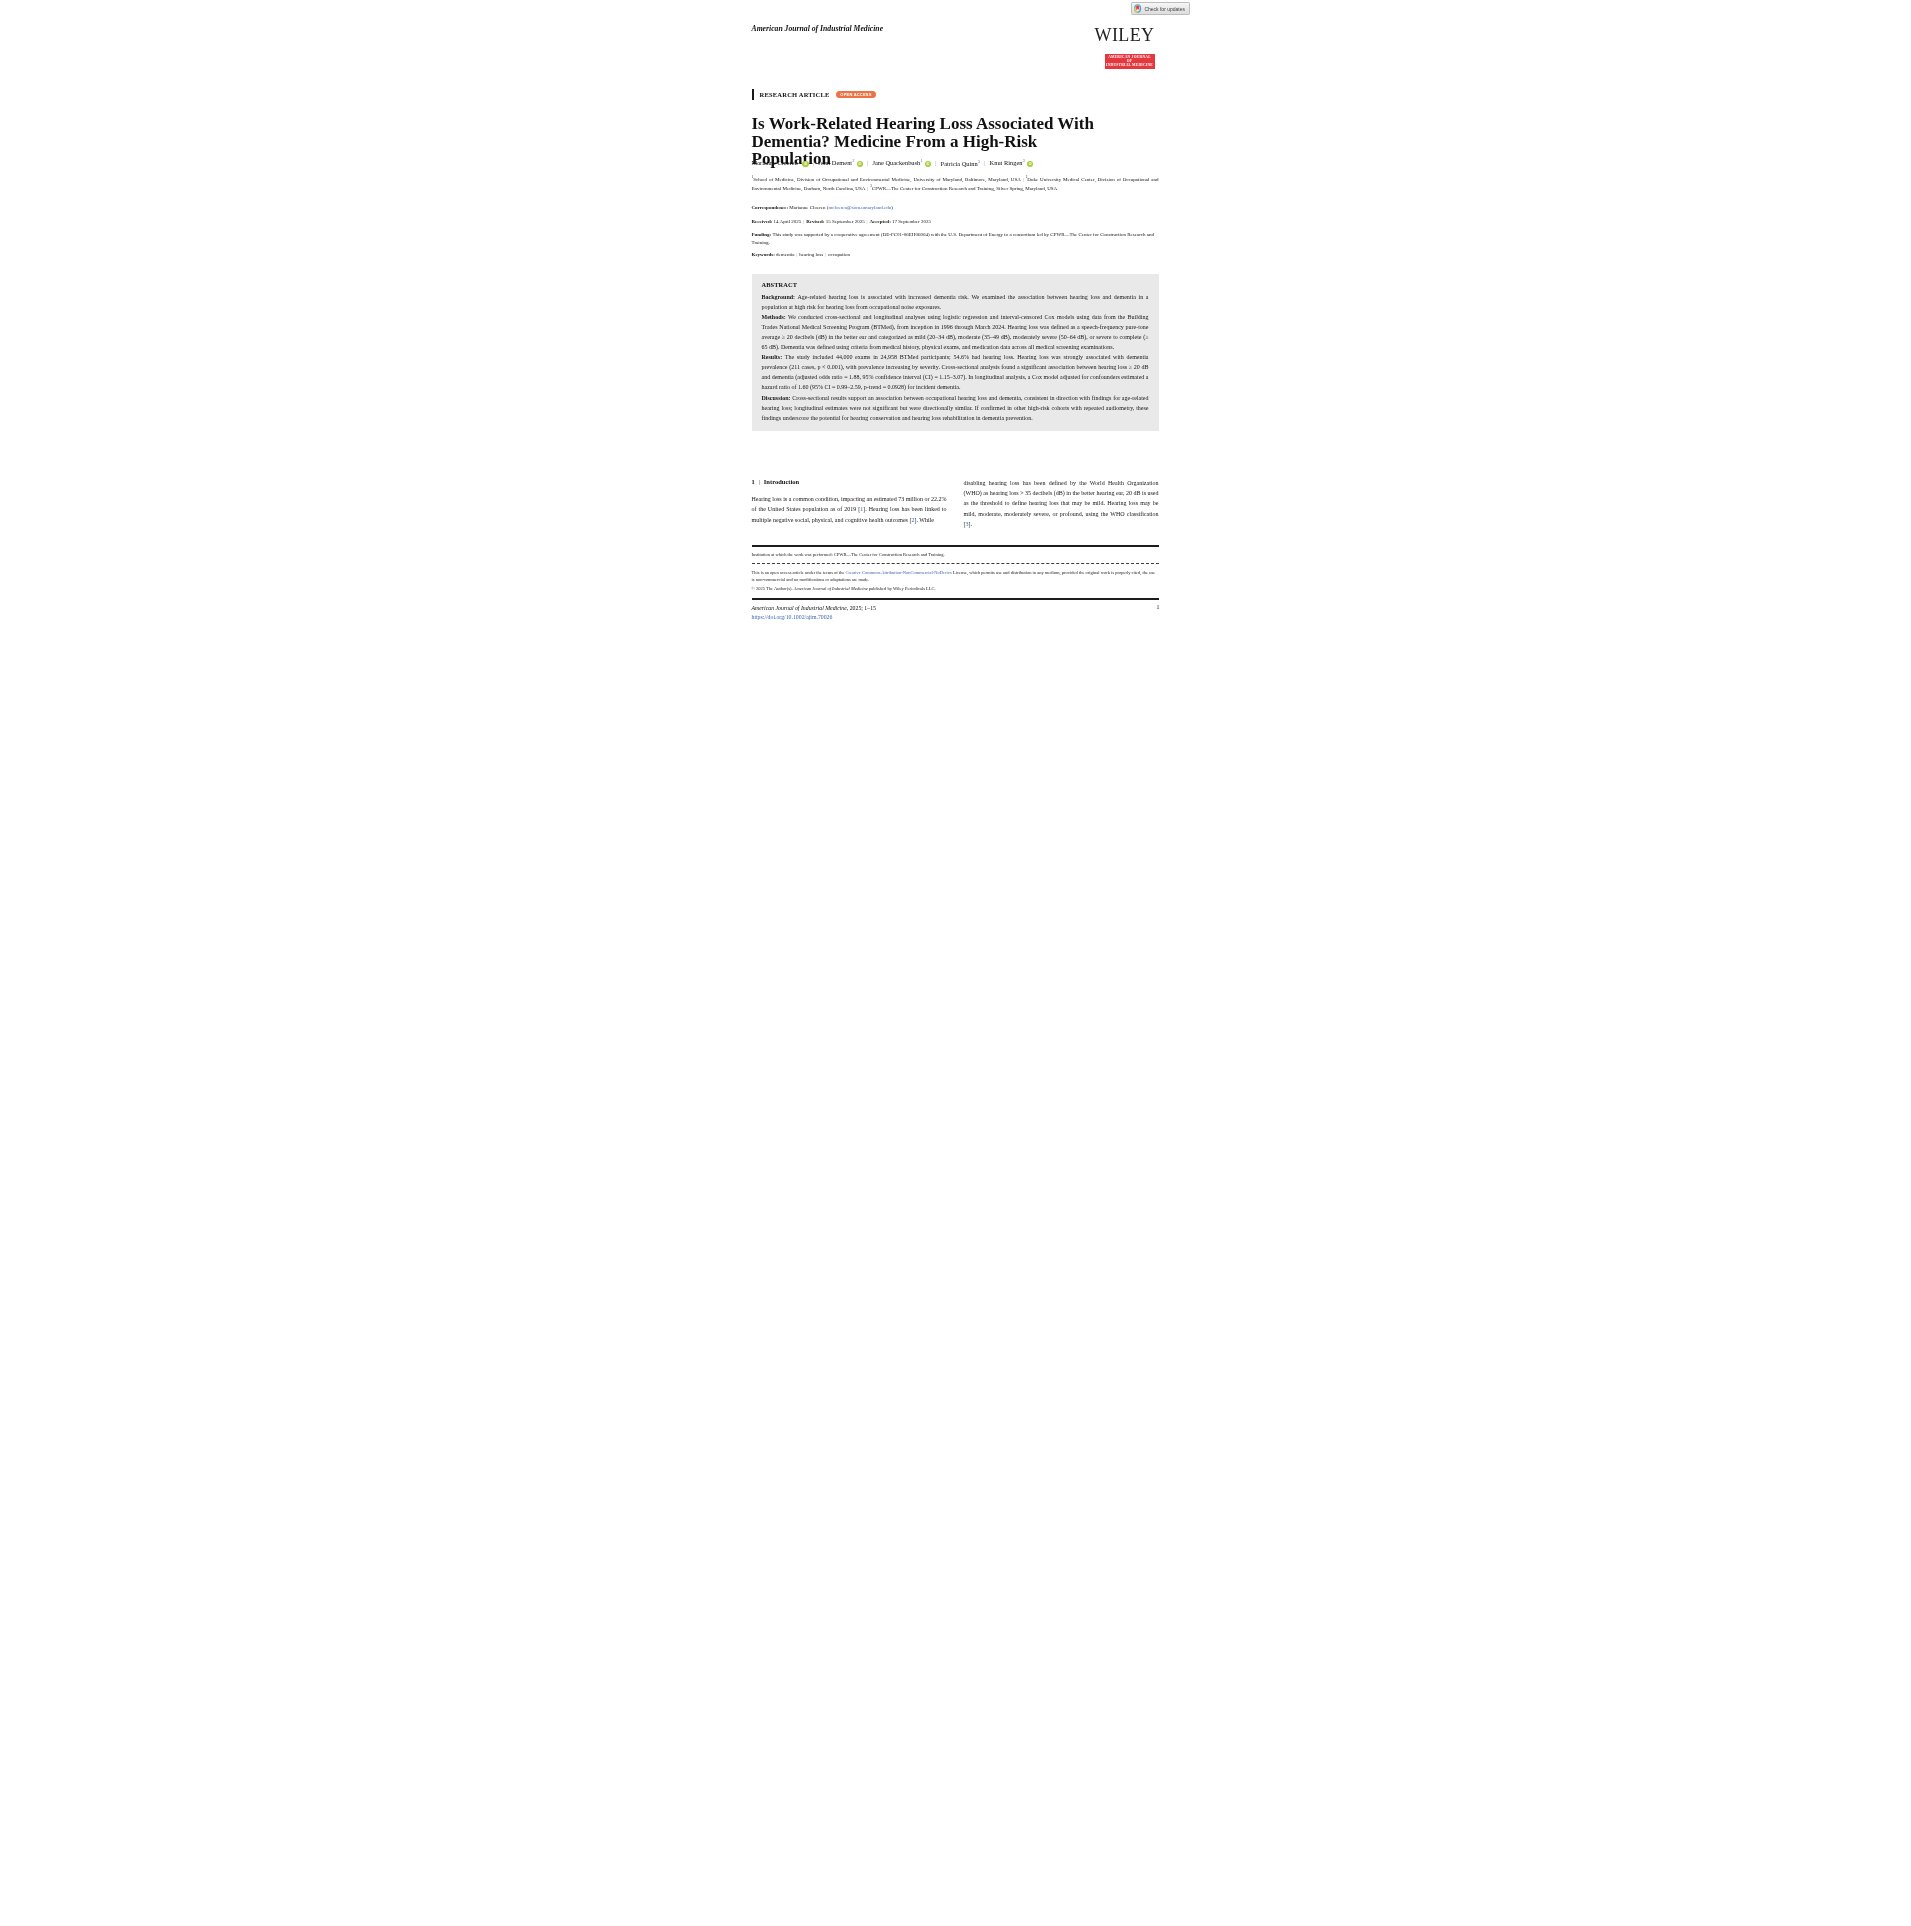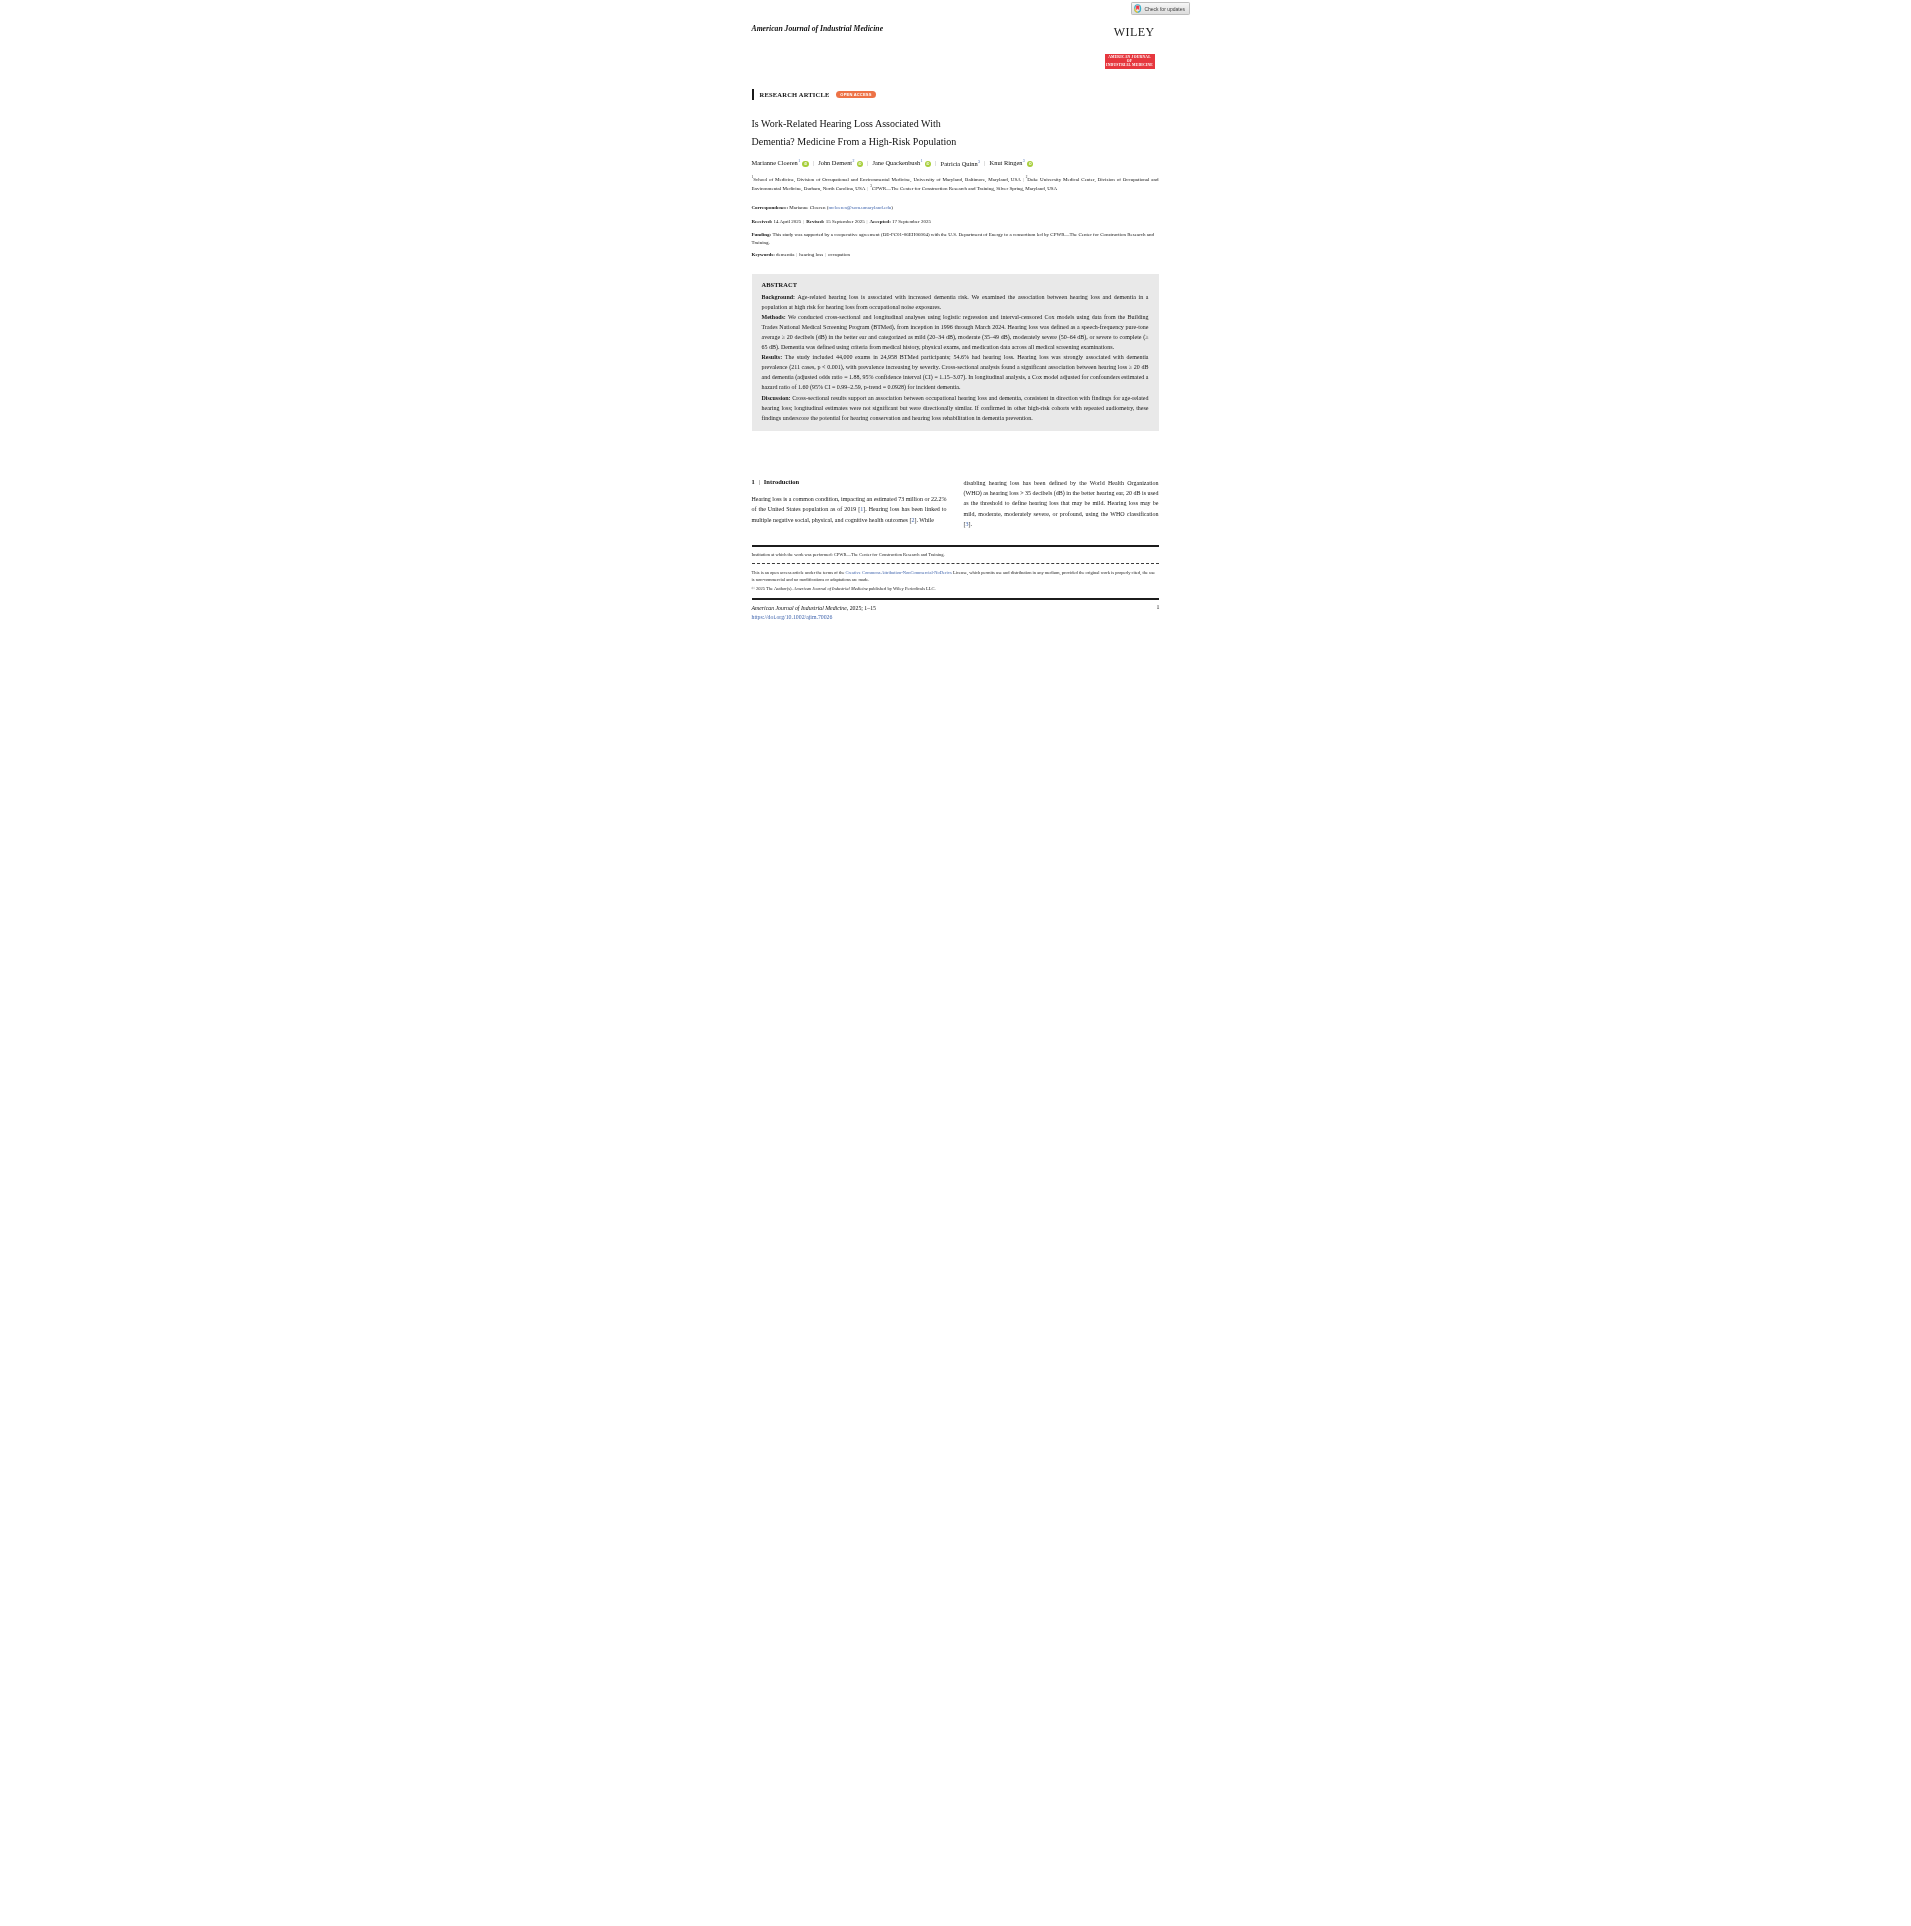--- a/index.html
+++ b/index.html
@@ -6,32 +6,32 @@
   html,body { background:#ffffff; }
   body { font-family:"Liberation Serif", serif; color:#1a1a1a; }
   .page { position:relative; width:478px; height:628px; background:#fff; overflow:hidden; margin:0 auto; }
 
   
   .check-updates { position:absolute; top:1.9px; right:4.6px; display:flex; align-items:center; gap:2.7px;
     background:linear-gradient(#f7f7f7,#dcdcdc); border:0.4px solid #bdbdbd; border-radius:1.2px;
     padding:1.2px 3.9px 1.2px 2.7px; cursor:pointer; }
   .check-updates .cfu-label { font-family:"Liberation Sans", sans-serif; font-size:5px; color:#3f3f3f; }
   .journal-name { position:absolute; top:24px; left:35px; font-size:7.7px; font-weight:bold; font-style:italic; color:#111; }
-  .wiley { position:absolute; top:25px; right:40px; font-size:12px; letter-spacing:0.4px; color:#222; font-weight:500; }
+  .wiley { position:absolute; top:25px; right:40px; font-size:18px; letter-spacing:0.4px; color:#222; font-weight:500; }
   .journal-badge { position:absolute; top:54px; right:40px; width:50px; height:14.6px; background:#E6373E;
     color:#fff; text-align:center; padding-top:1.2px; }
   .journal-badge div { font-size:3.7px; line-height:4px; letter-spacing:0.2px; font-weight:bold; }
 
   
   .type-row { position:absolute; top:89px; left:35px; display:flex; align-items:center; }
   .type-bar { width:2.7px; height:11.2px; background:#191919; margin-right:5.4px; }
   .type-label { font-size:6.5px; font-weight:bold; letter-spacing:0.2px; color:#111; }
   .oa-pill { margin-left:6.2px; background:#ED7246; color:#fff; border-radius:4.2px; padding:1.5px 4.6px 1.2px;
     font-family:"Liberation Sans", sans-serif; font-size:4px; font-weight:bold; letter-spacing:0.2px; }
-  .title { position:absolute; top:115px; left:35px; width:354px; font-size:10px; font-weight:normal; line-height:17.7px; color:#111; }
+  .title { position:absolute; top:115px; left:35px; width:354px; font-size:17px; font-weight:bold; line-height:17.7px; color:#111; }
 
   .authors { position:absolute; top:159px; left:35px; font-size:6.4px; color:#111; display:flex; align-items:center; }
   .authors .asup { font-size:3.9px; color:#4065ad; vertical-align:super; margin-left:0.4px; }
   .orcid { display:inline-flex; align-items:center; justify-content:center; width:6.2px; height:6.2px; border-radius:50%;
     background:#A6CE39; color:#fff; font-family:"Liberation Sans", sans-serif; font-size:2.9px; font-weight:bold;
     margin-left:2.3px; }
   .asep { color:#9a9a9a; margin:0 4.2px; font-size:5.8px; }
 
   .affiliations { position:absolute; top:174px; left:35px; width:407px; font-size:5px; line-height:7.5px; text-align:justify; color:#151515; }
   .affiliations sup { font-size:3.3px; }

